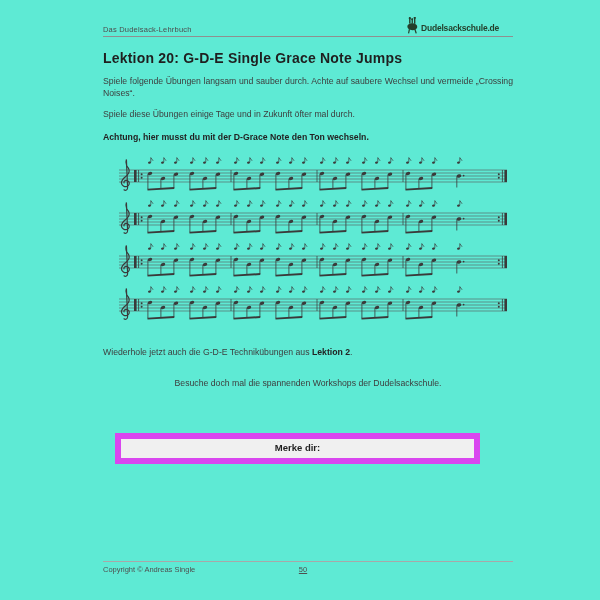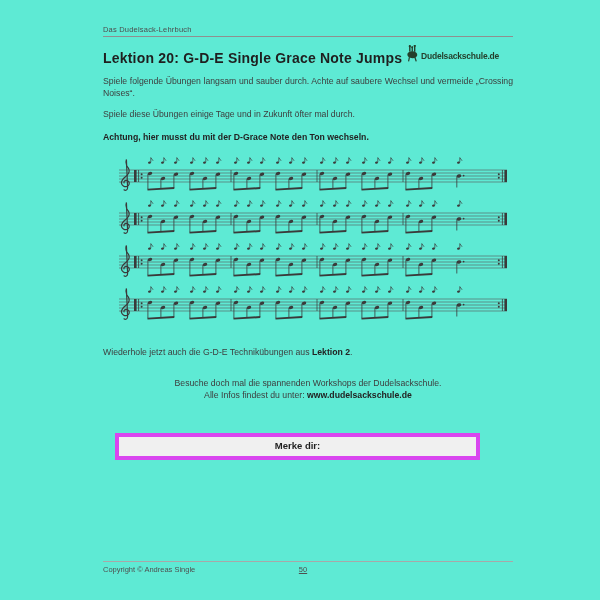--- a/index.html
+++ b/index.html
@@ -2,21 +2,21 @@
 <html><head>
 <meta charset="utf-8">
 <style>
   html,body{margin:0;padding:0;}
   body{width:600px;height:600px;background:#ffffff;font-family:"Liberation Sans",sans-serif;}
   .page{position:relative;width:600px;height:600px;background:#5eead4;overflow:hidden;color:#3d3d3d;}
 
   
   .header-left{position:absolute;left:103px;top:25px;font-size:7.5px;color:#4d4d4d;letter-spacing:.2px;}
   .header-rule{position:absolute;left:103px;top:36px;width:410px;height:1px;background:#8f8f8f;}
-  .logo{position:absolute;top:17px;left:406px;display:flex;align-items:center;gap:2px;margin-top:28px;}
+  .logo{position:absolute;top:17px;left:406px;display:flex;align-items:center;gap:2px;}
   .logo-text{font-size:8.5px;font-weight:bold;color:#24402c;letter-spacing:-.2px;}
 
   
   .title{position:absolute;left:103px;top:50px;width:410px;font-size:14px;font-weight:bold;color:#1f1f1f;letter-spacing:.2px;}
   .para{position:absolute;left:103px;width:410px;font-size:8.7px;line-height:11.5px;color:#3d3d3d;}
   .p1{top:76px;text-align:justify;}
   .p2{top:109px;}
   .p3{top:132px;font-weight:bold;color:#222;}
   .b{font-weight:bold;color:#222;}
   .u{text-decoration:underline;}
@@ -25,21 +25,21 @@
   #score{position:absolute;left:103px;top:156px;width:410px;}
   #score svg{display:block;margin-bottom:1px;}
 
   .wiederhole{top:347px;}
   .promo{position:absolute;left:103px;width:410px;text-align:center;font-size:8.7px;color:#3d3d3d;}
   .promo1{top:378px;}
   .promo2{top:390px;}
 
   
   .merke-box{position:absolute;left:115px;top:433px;width:365px;box-sizing:border-box;
-    border:4px solid #d946ef;background:#f0f0f0;padding:3px 6px 4px 6px;text-align:center;}
+    border:6px solid #d946ef;background:#f0f0f0;padding:3px 6px 4px 6px;text-align:center;}
   .merke-heading{font-size:9.5px;font-weight:bold;color:#1f1f1f;margin-bottom:1px;}
   .merke-body{font-size:8.7px;line-height:10.5px;color:#3a3a3a;}
 
   .outro{top:503px;text-align:justify;}
 
   
   .footer-rule{position:absolute;left:103px;top:561px;width:410px;height:1px;background:#a8a8a8;}
   .footer-copy{position:absolute;left:103px;top:565px;font-size:7.5px;color:#4f4f4f;}
   .footer-page{position:absolute;left:103px;top:565px;width:400px;text-align:center;font-size:7.5px;color:#4f4f4f;text-decoration:underline;}
 </style>
@@ -634,21 +634,20 @@
         <circle cx="395.8" cy="18.2" r="1" fill="#3a3a3a"></circle>
         <circle cx="395.8" cy="21.8" r="1" fill="#3a3a3a"></circle>
         <line x1="399.4" y1="14" x2="399.4" y2="26" stroke="#3a3a3a" stroke-width="0.8"></line>
         <rect x="401.4" y="14" width="2.6" height="12" fill="#3a3a3a"></rect>
       </svg>
     </div>
 
   <div class="para wiederhole"><span>Wiederhole jetzt auch die G-D-E Technikübungen aus </span><span class="b">Lektion 2</span><span>.</span></div>
 
   <div class="promo promo1">Besuche doch mal die spannenden Workshops der Dudelsackschule.</div>
-  <div class="promo promo2"><span>Alle Infos findest du unter: </span><span class="b">www.dudelsackschule.de</span></div>
 
   <div class="merke-box">
     <div class="merke-heading">Merke dir:</div>
   </div>
 
 
   <div class="footer-rule"></div>
   <div class="footer-copy">Copyright © Andreas Single</div>
   <div class="footer-page">50</div>
 

